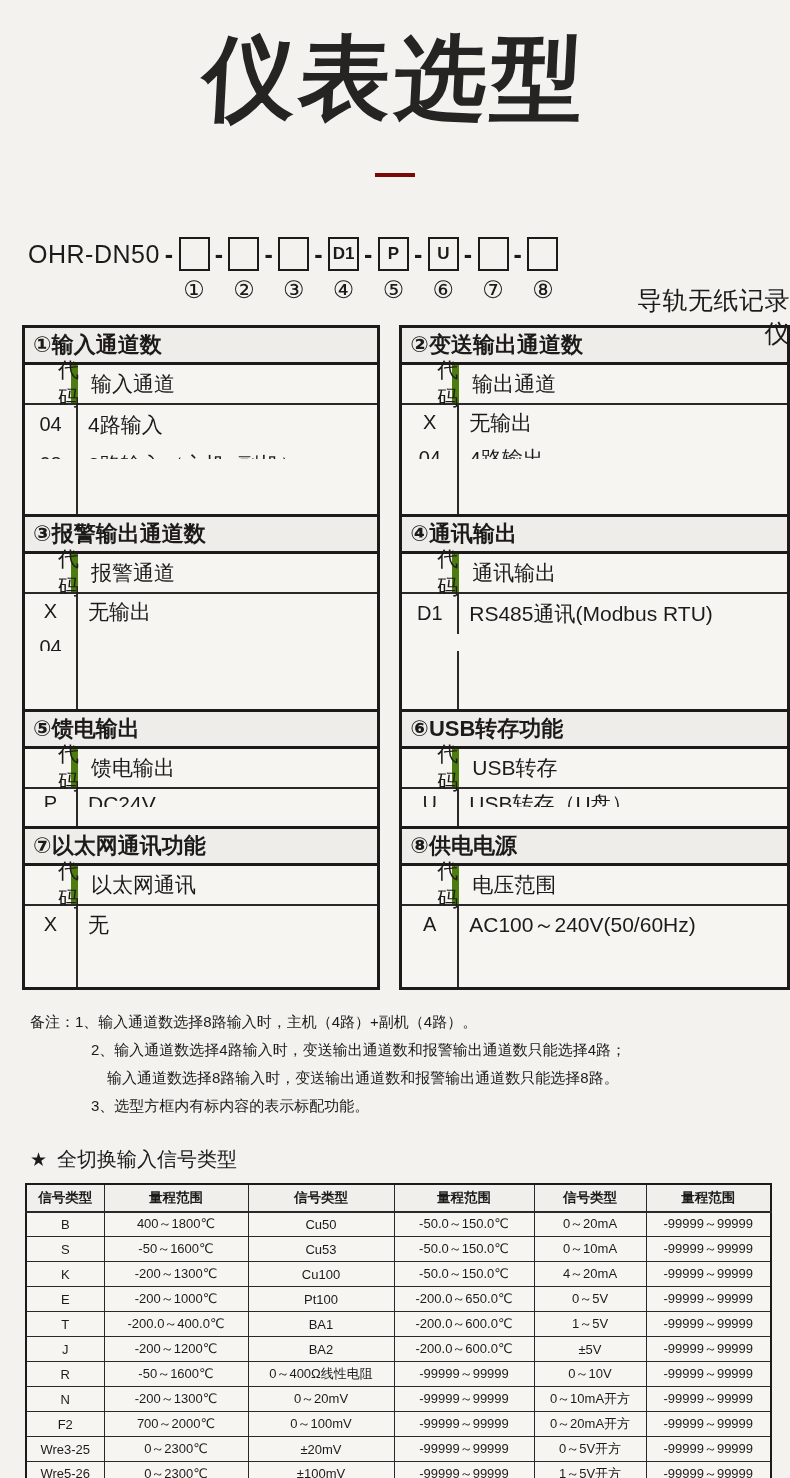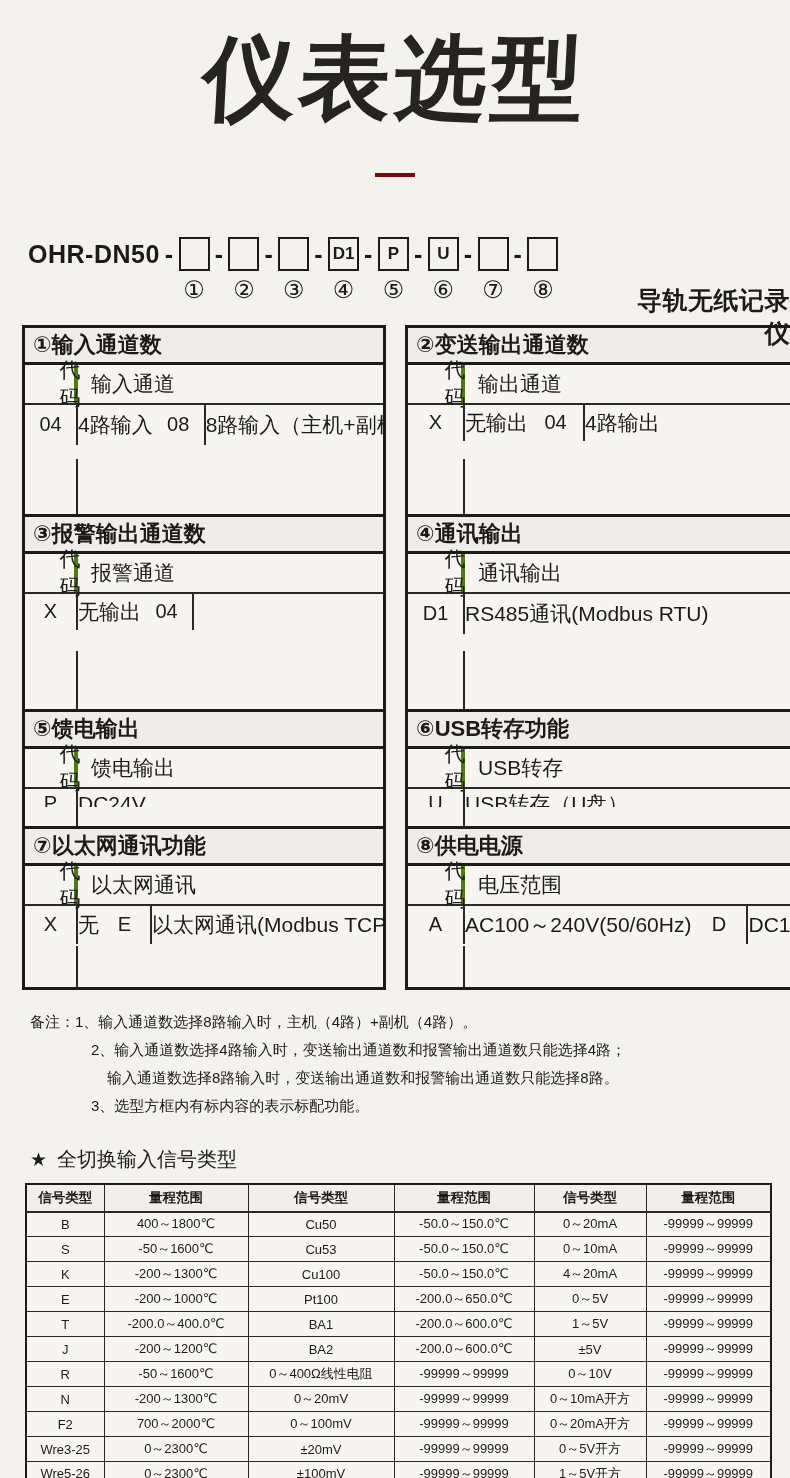--- a/index.html
+++ b/index.html
@@ -35,21 +35,21 @@
     margin: 60px 0 0 28px;
     display: flex;
     align-items: flex-start;
     white-space: nowrap;
   }
   .model-prefix, .model-suffix, .dash {
     height: 36px;
     display: flex;
     align-items: center;
     font-size: 25px;
-    font-weight: 700;
+    font-weight: 400;
     letter-spacing: 0.5px;
   }
   .dash { padding: 0 5px; font-weight: 600; }
   .slot { display: inline-flex; flex-direction: column; align-items: center; }
   .model-box {
     width: 31px; height: 34px;
     border: 2.5px solid #1d1b19;
     display: flex; align-items: center; justify-content: center;
     font-size: 17px; font-weight: 700;
     background: transparent;
@@ -85,41 +85,41 @@
     padding-left: 8px;
     font-size: 22px; font-weight: 700;
   }
   .sec-colhead {
     height: 40px; flex-shrink: 0;
     border-bottom: 2px solid #2b2927;
     display: flex; font-size: 21px;
   }
   .code-head {
     width: 53px; flex-shrink: 0;
-    border-right: 4px solid #4d7c0f;
+    border-right: 7px solid #4d7c0f;
     display: flex; align-items: center; justify-content: center; padding-left: 41px;
   }
   .spec-col-right .code-head { width: 57px; }
   .desc-head { flex: 1; display: flex; align-items: center; padding-left: 13px; }
 
-  .sec-rows { flex: 1; display: flex; overflow: hidden; }
+  .sec-rows { flex: 1; display: flex; flex-direction: column; overflow: hidden; }
   .data-row { display: flex; flex-shrink: 0; height: 40px; }
   .s2 .data-row, .s3 .data-row { height: 36px; }
   .ph3 .data-row { height: 30px; }
   .ph4 .data-row { height: 38px; }
   .code-cell {
     width: 53px; flex-shrink: 0;
     border-right: 2px solid #2b2927;
     display: flex; align-items: center; justify-content: center;
     font-size: 20px;
   }
   .spec-col-right .code-cell { width: 57px; }
   .desc-cell {
     flex: 1; display: flex; align-items: center;
-    font-size: 21px;
+    padding-left: 10px; font-size: 21px;
     white-space: nowrap; overflow: hidden;
   }
   .filler-row { flex: 1; display: flex; }
   .filler-code {
     width: 53px; flex-shrink: 0;
     border-right: 2px solid #2b2927;
   }
   .spec-col-right .filler-code { width: 57px; }
 
   

